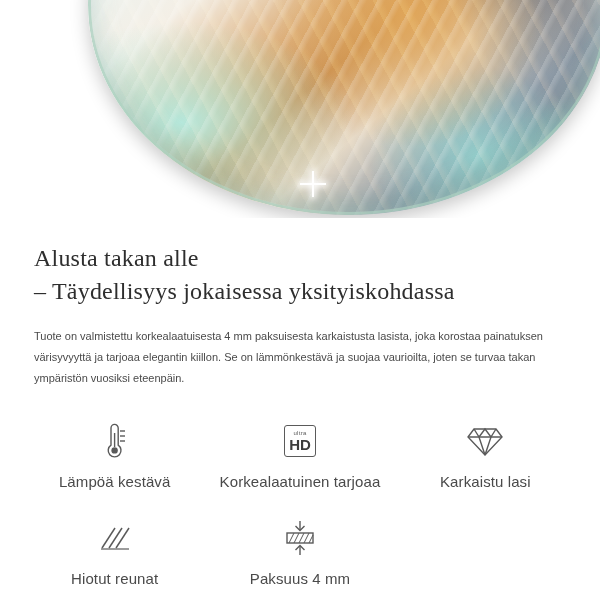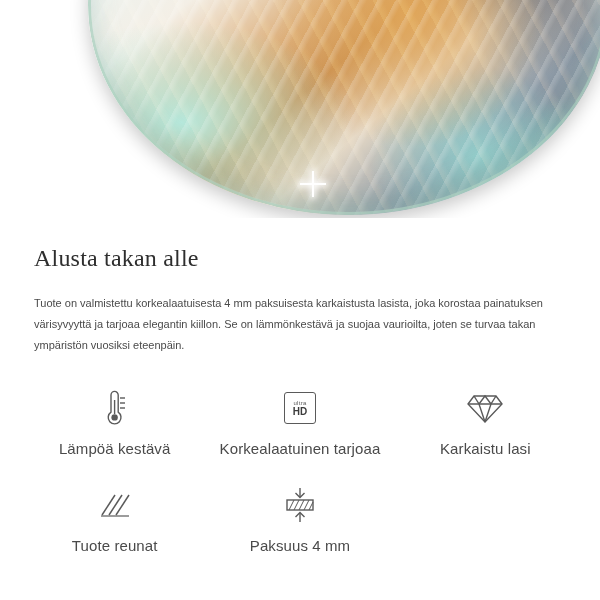--- a/index.html
+++ b/index.html
@@ -156,40 +156,41 @@
     align-items: center;
     justify-content: center;
     line-height: 1;
   }
   .hd-box .hd-top {
     font-size: 6px;
     letter-spacing: 0.3px;
     color: #5a5a5a;
   }
   .hd-box .hd-bottom {
-    font-size: 10px;
+    font-size: 15px;
     font-weight: bold;
     color: #3c3c3c;
     margin-top: 1px;
   }
 </style>
 </head>
 <body>
 
 <div class="page">
 
   <div class="hero">
     <div class="hero-plate"></div>
     <div class="hero-sparkle"></div>
     <div class="hero-shadow"></div>
   </div>
 
   <div class="content">
     <h1 class="headline">
       <span>Alusta takan alle</span>
+      <span class="line2">– Täydellisyys jokaisessa yksityiskohdassa</span>
     </h1>
     <p class="body-copy">Tuote on valmistettu korkealaatuisesta 4 mm paksuisesta karkaistusta lasista, joka korostaa painatuksen värisyvyyttä ja tarjoaa elegantin kiillon. Se on lämmönkestävä ja suojaa vaurioilta, joten se turvaa takan ympäristön vuosiksi eteenpäin.</p>
   </div>
 
   <div class="features">
 
     <div class="feature">
       <div class="feature-icon">
         <svg class="icon-svg" width="34" height="36" viewBox="0 0 34 36" fill="none" stroke="#5a5a5a" stroke-width="1.4">
           <path d="M13 5a3.6 3.6 0 0 1 7.2 0v17.2a6.4 6.4 0 1 1-7.2 0z"></path>
@@ -229,21 +230,21 @@
 
     <div class="feature">
       <div class="feature-icon">
         <svg class="icon-svg" width="34" height="32" viewBox="0 0 34 32" fill="none" stroke="#5a5a5a" stroke-width="1.5">
           <path d="M4 26 L17 6"></path>
           <path d="M11 26 L24 6"></path>
           <path d="M18 26 L31 6"></path>
           <path d="M3 27 L31 27" stroke-width="1.2"></path>
         </svg>
       </div>
-      <div class="feature-label">Tuote reunat</div>
+      <div class="feature-label">Hiotut reunat</div>
     </div>
 
     <div class="feature">
       <div class="feature-icon">
         <svg class="icon-svg" width="36" height="38" viewBox="0 0 36 38" fill="none" stroke="#5a5a5a" stroke-width="1.4">
           <line x1="18" y1="2" x2="18" y2="11"></line>
           <polyline points="13.5,7 18,11.5 22.5,7"></polyline>
           <line x1="18" y1="36" x2="18" y2="27"></line>
           <polyline points="13.5,31 18,26.5 22.5,31"></polyline>
           <rect x="5" y="14" width="26" height="10"></rect>

